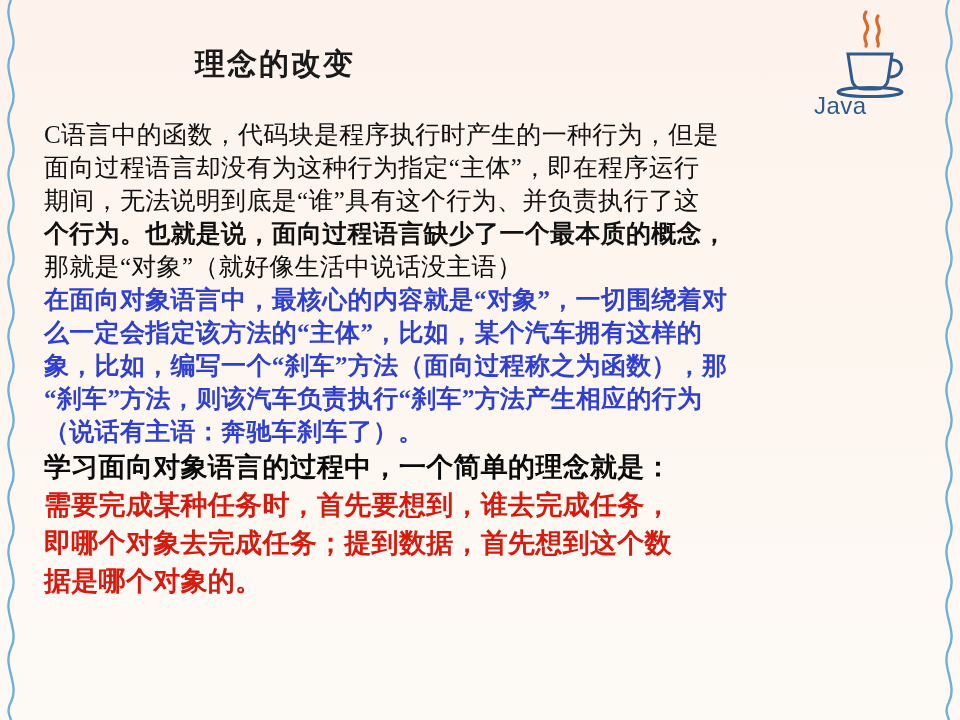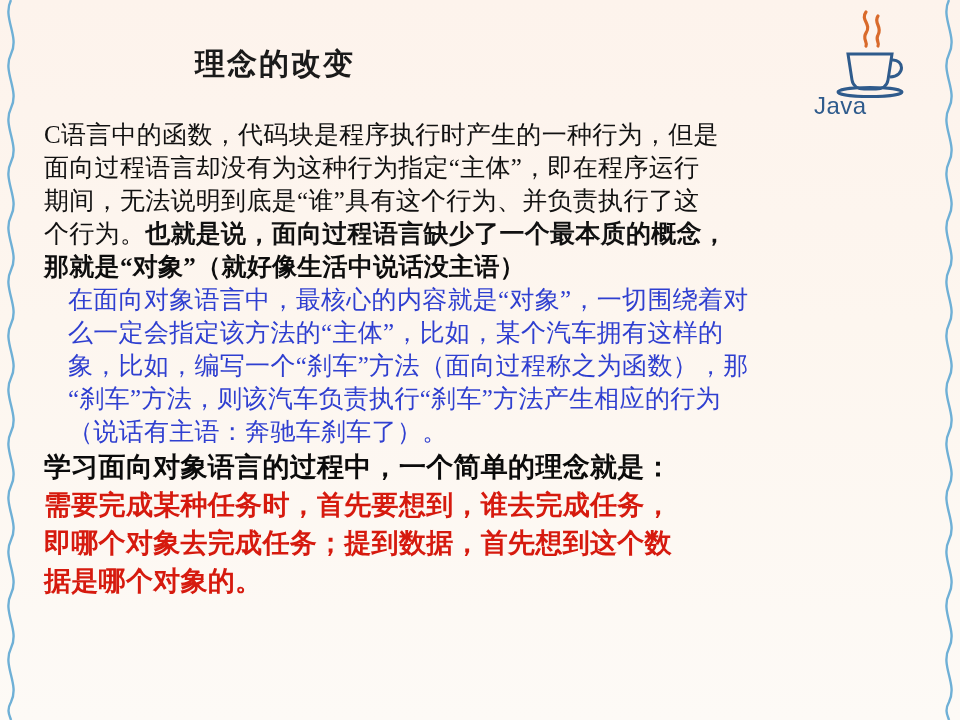--- a/index.html
+++ b/index.html
@@ -75,41 +75,40 @@
     line-height: 33px;
     letter-spacing: 0.3px;
     text-indent: 0;
   }
 
   .p-black {
     color: #111111;
   }
   .p-black-bold {
     color: #0d0d0d;
-    font-weight: bold;
+    font-weight: normal;
   }
   .p-blue {
     color: #2f3fd0;
-    font-weight: normal;
-    margin-left: 24px;
+    font-weight: bold;
   }
   .p-dark-bold {
     color: #0b0b0b;
     font-weight: bold;
     font-size: 27px;
     line-height: 38px;
   }
   .p-red {
     color: #d61a0e;
     font-weight: bold;
     font-size: 27px;
     line-height: 38px;
   }
 
-  .seg-normal { font-weight: normal; }
+  .seg-normal { font-weight: bold; }
   .seg-bold { font-weight: bold; }
 </style>
 </head>
 <body>
 
 <div class="slide">
 
   <svg class="wave-border left" viewBox="0 0 22 720" preserveAspectRatio="none">
     <path d="M11 0 C 2 18, 20 36, 11 54 C 2 72, 20 90, 11 108 C 2 126, 20 144, 11 162 C 2 180, 20 198, 11 216 C 2 234, 20 252, 11 270 C 2 288, 20 306, 11 324 C 2 342, 20 360, 11 378 C 2 396, 20 414, 11 432 C 2 450, 20 468, 11 486 C 2 504, 20 522, 11 540 C 2 558, 20 576, 11 594 C 2 612, 20 630, 11 648 C 2 666, 20 684, 11 702 C 6 711, 10 716, 11 720" fill="none" stroke="#6fb0d6" stroke-width="2.4"></path>
   </svg>

